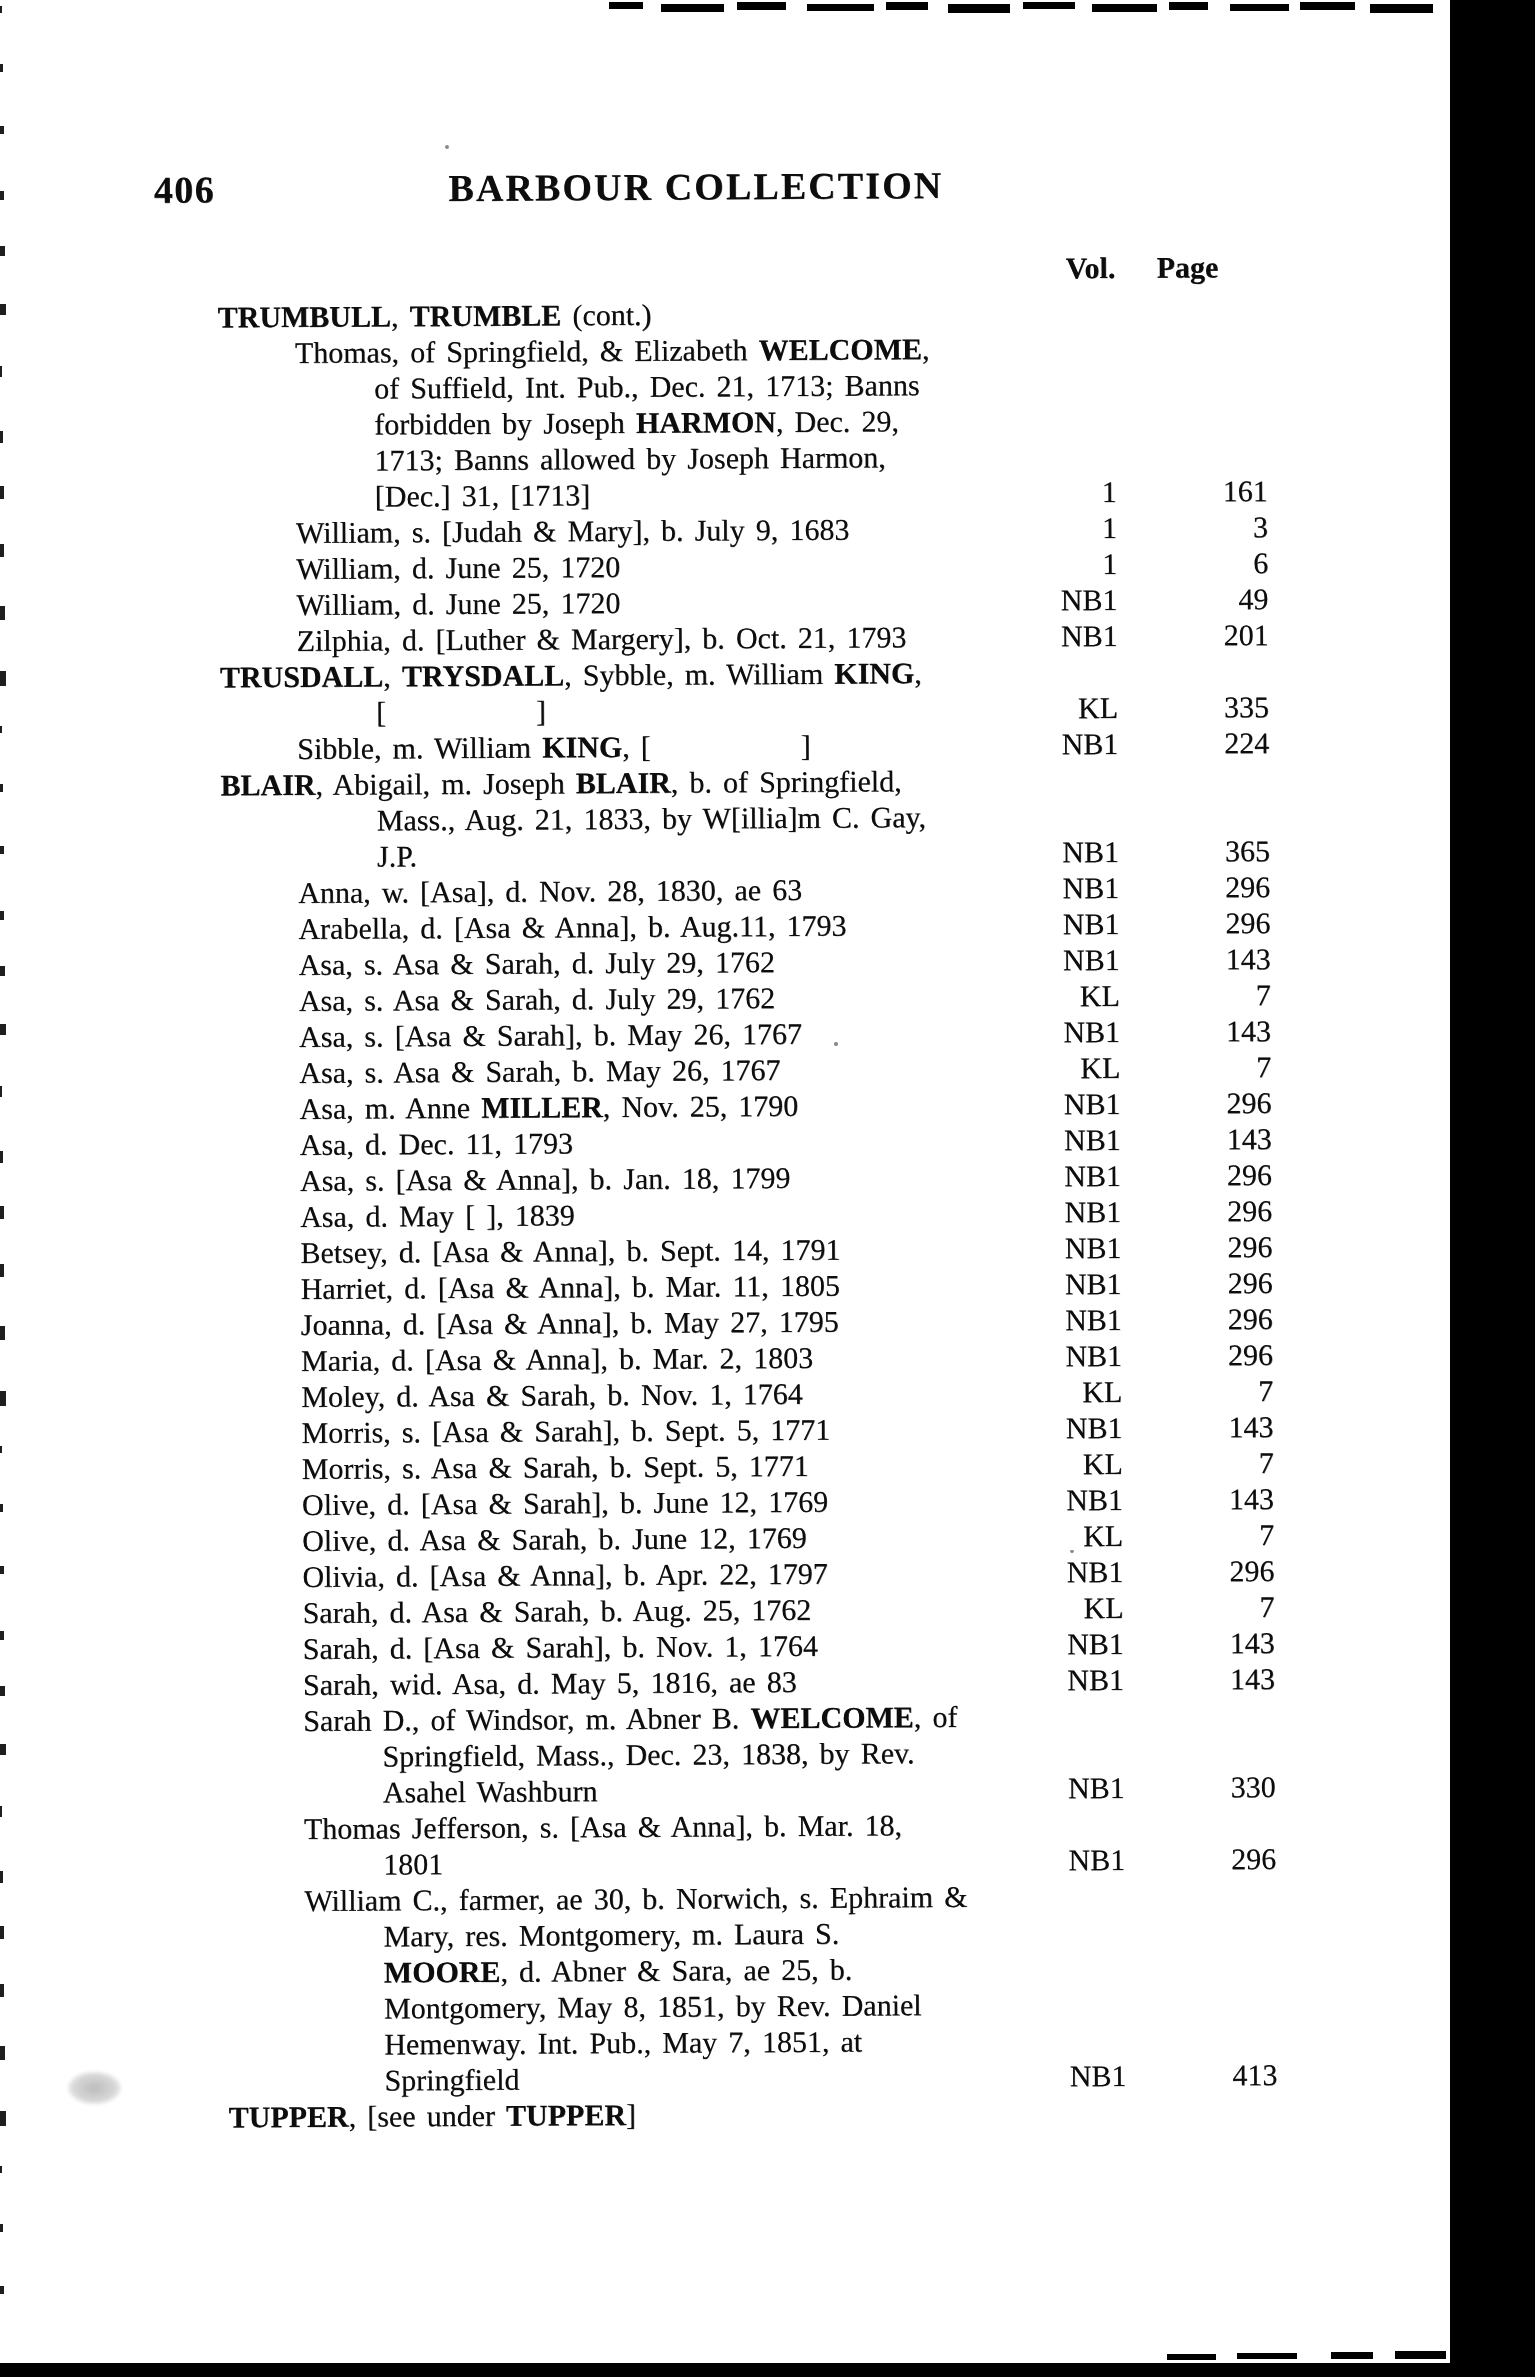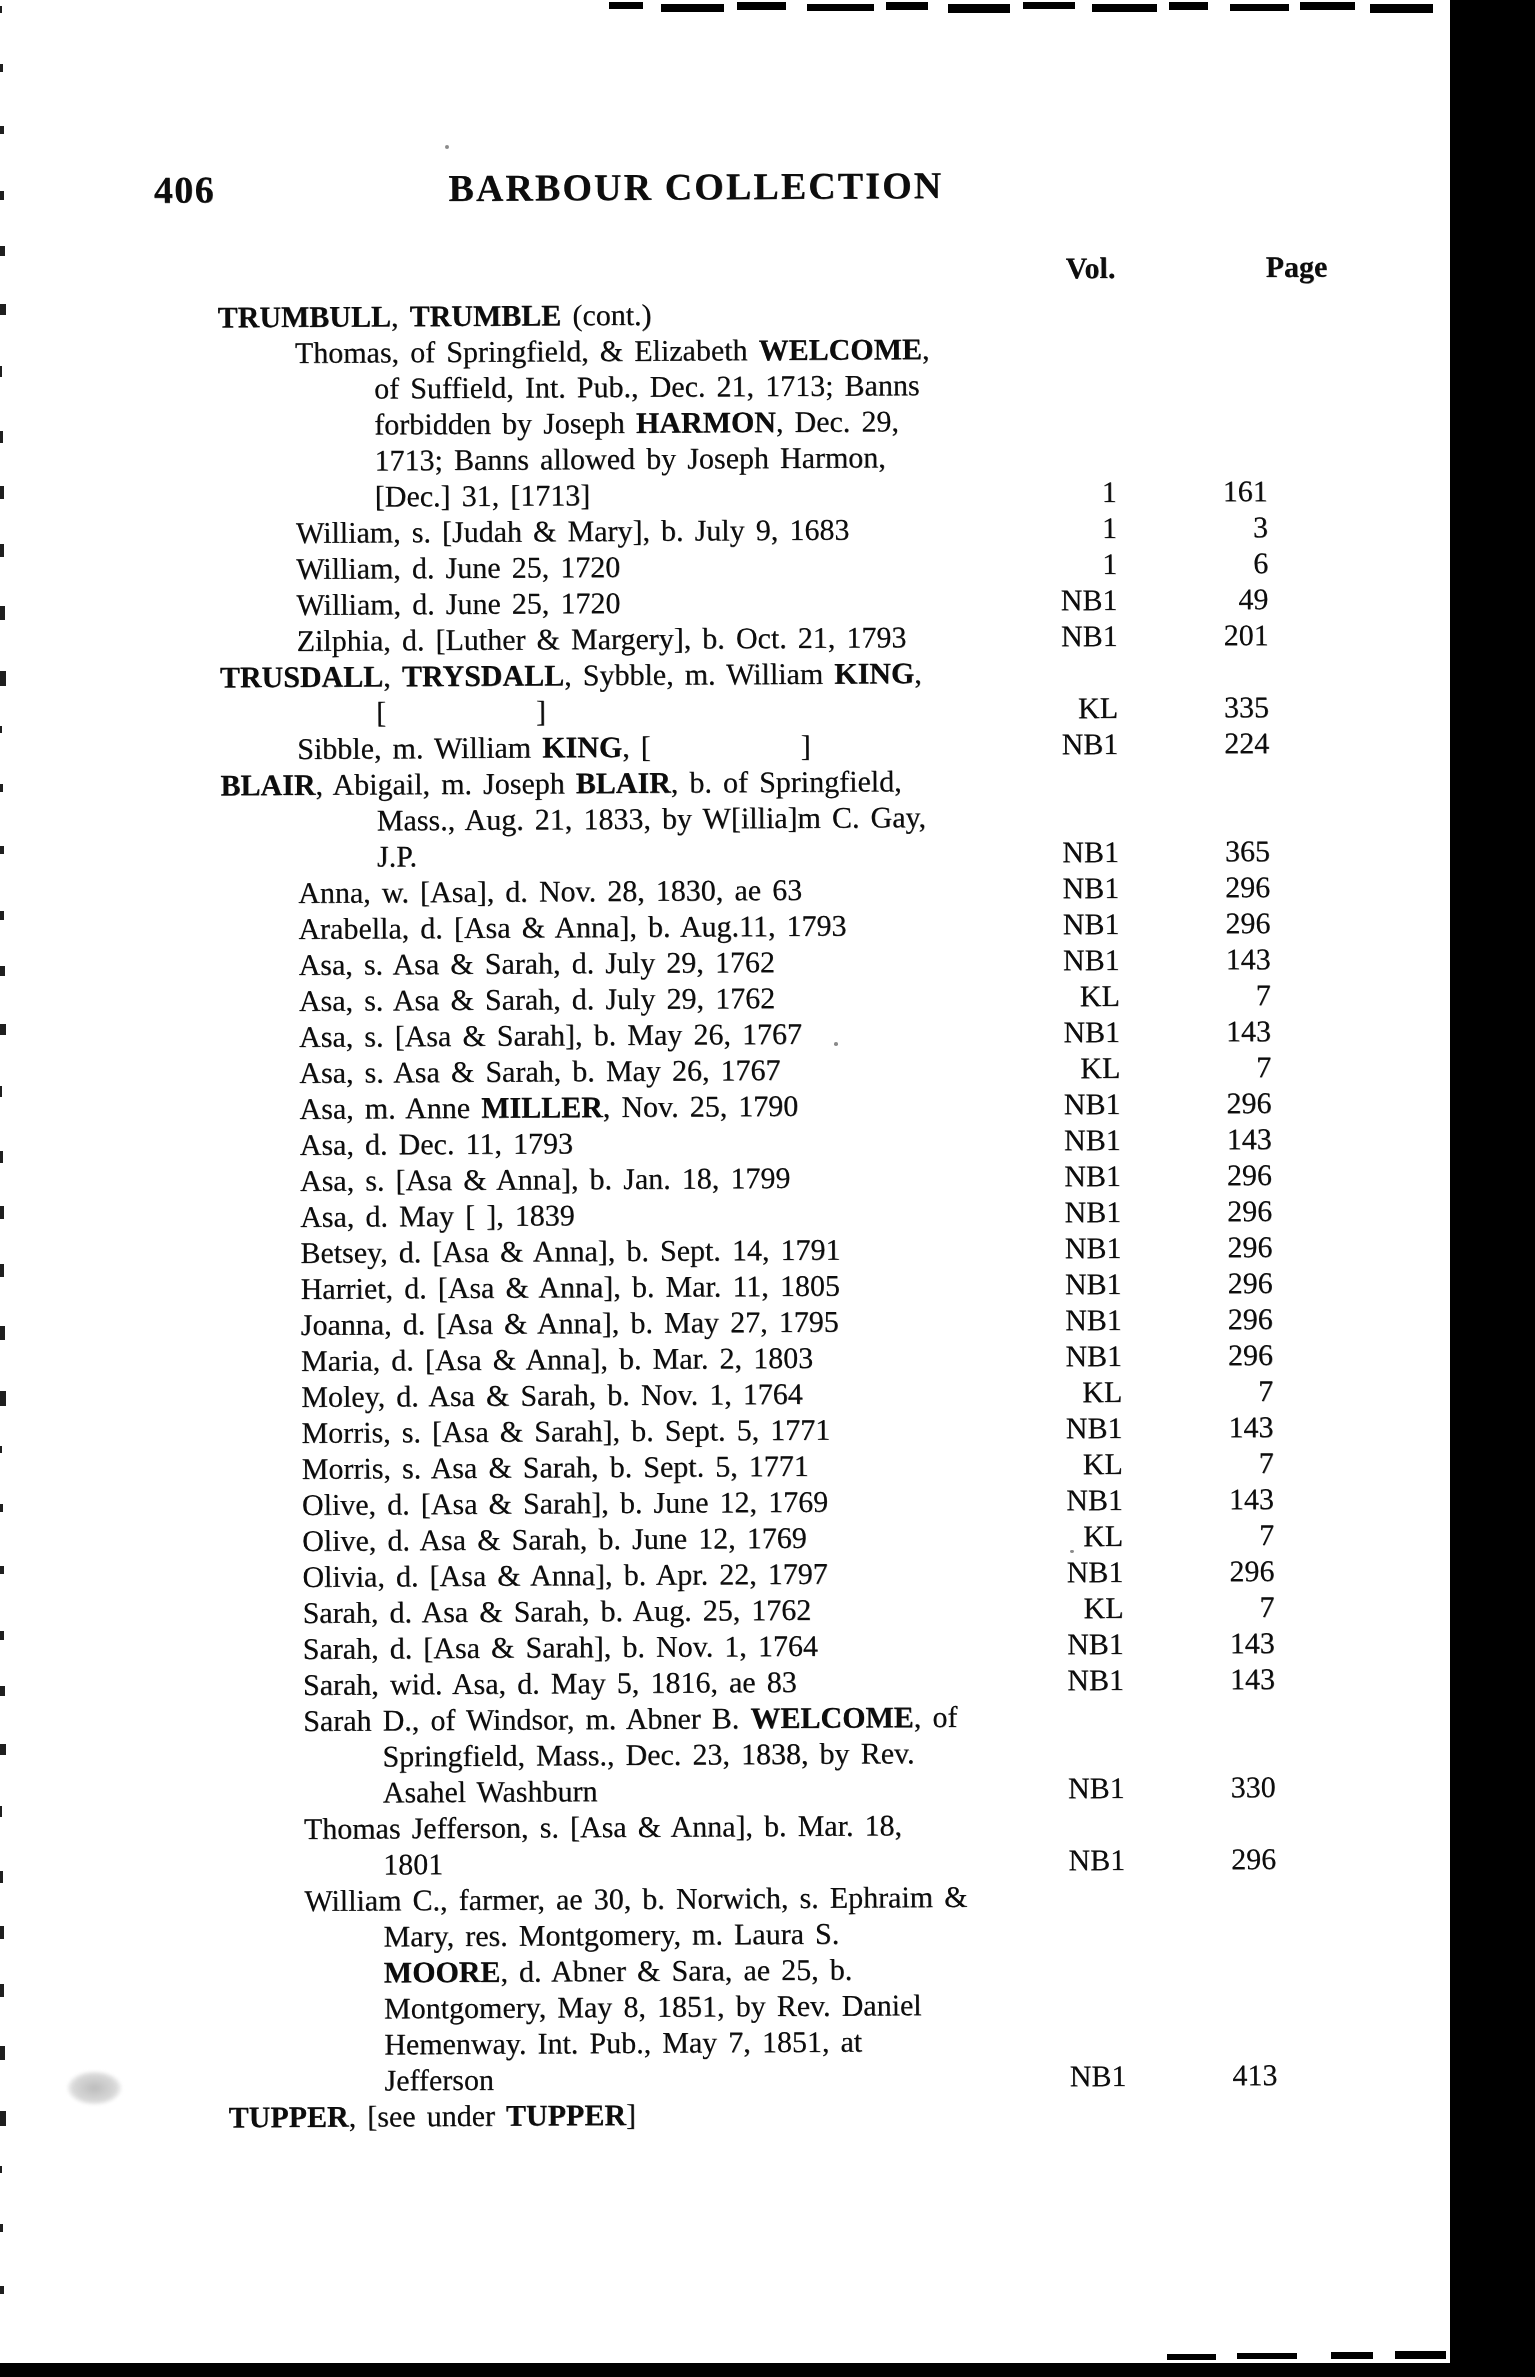--- a/index.html
+++ b/index.html
@@ -16,21 +16,21 @@
   .pgnum{
     position:absolute;left:160px;top:167px;font-size:38px;font-weight:700;
     letter-spacing:1.4px;
   }
   .title{
     position:absolute;left:316px;top:167px;width:772px;text-align:center;
     font-size:38px;font-weight:700;letter-spacing:2.1px;white-space:nowrap;
   }
   .colhead{position:absolute;top:256px;font-size:30px;font-weight:700;}
   .colhead.volh{left:988px;width:133px;text-align:right;}
-  .colhead.pageh{left:1198px;width:135px;text-align:right;}
+  .colhead.pageh{left:1089px;width:135px;text-align:right;}
   #rows{position:absolute;left:0;top:300px;width:1536px;}
   .row{position:relative;height:36px;}
   .txt{
     position:absolute;top:0;font-size:30px;white-space:nowrap;
     word-spacing:0.12em;
   }
   .ind0{left:223px;}
   .ind1{left:300px;}
   .ind2{left:379px;}
   .vol{
@@ -271,21 +271,21 @@
         <div class="row">
           <span class="txt ind2"><b>MOORE</b>, d. Abner &amp; Sara, ae 25, b.</span>
         </div>
         <div class="row">
           <span class="txt ind2">Montgomery, May 8, 1851, by Rev. Daniel</span>
         </div>
         <div class="row">
           <span class="txt ind2">Hemenway. Int. Pub., May 7, 1851, at</span>
         </div>
         <div class="row">
-          <span class="txt ind2">Jefferson</span>
+          <span class="txt ind2">Springfield</span>
           <span class="vol">NB1</span>
           <span class="pg">413</span>
         </div>
         <div class="row">
           <span class="txt ind0"><b>TUPPER</b>, [see under <b>TUPPER</b>]</span>
         </div>
       </div>
   </div>
 
   <div class="bar-right"></div>

